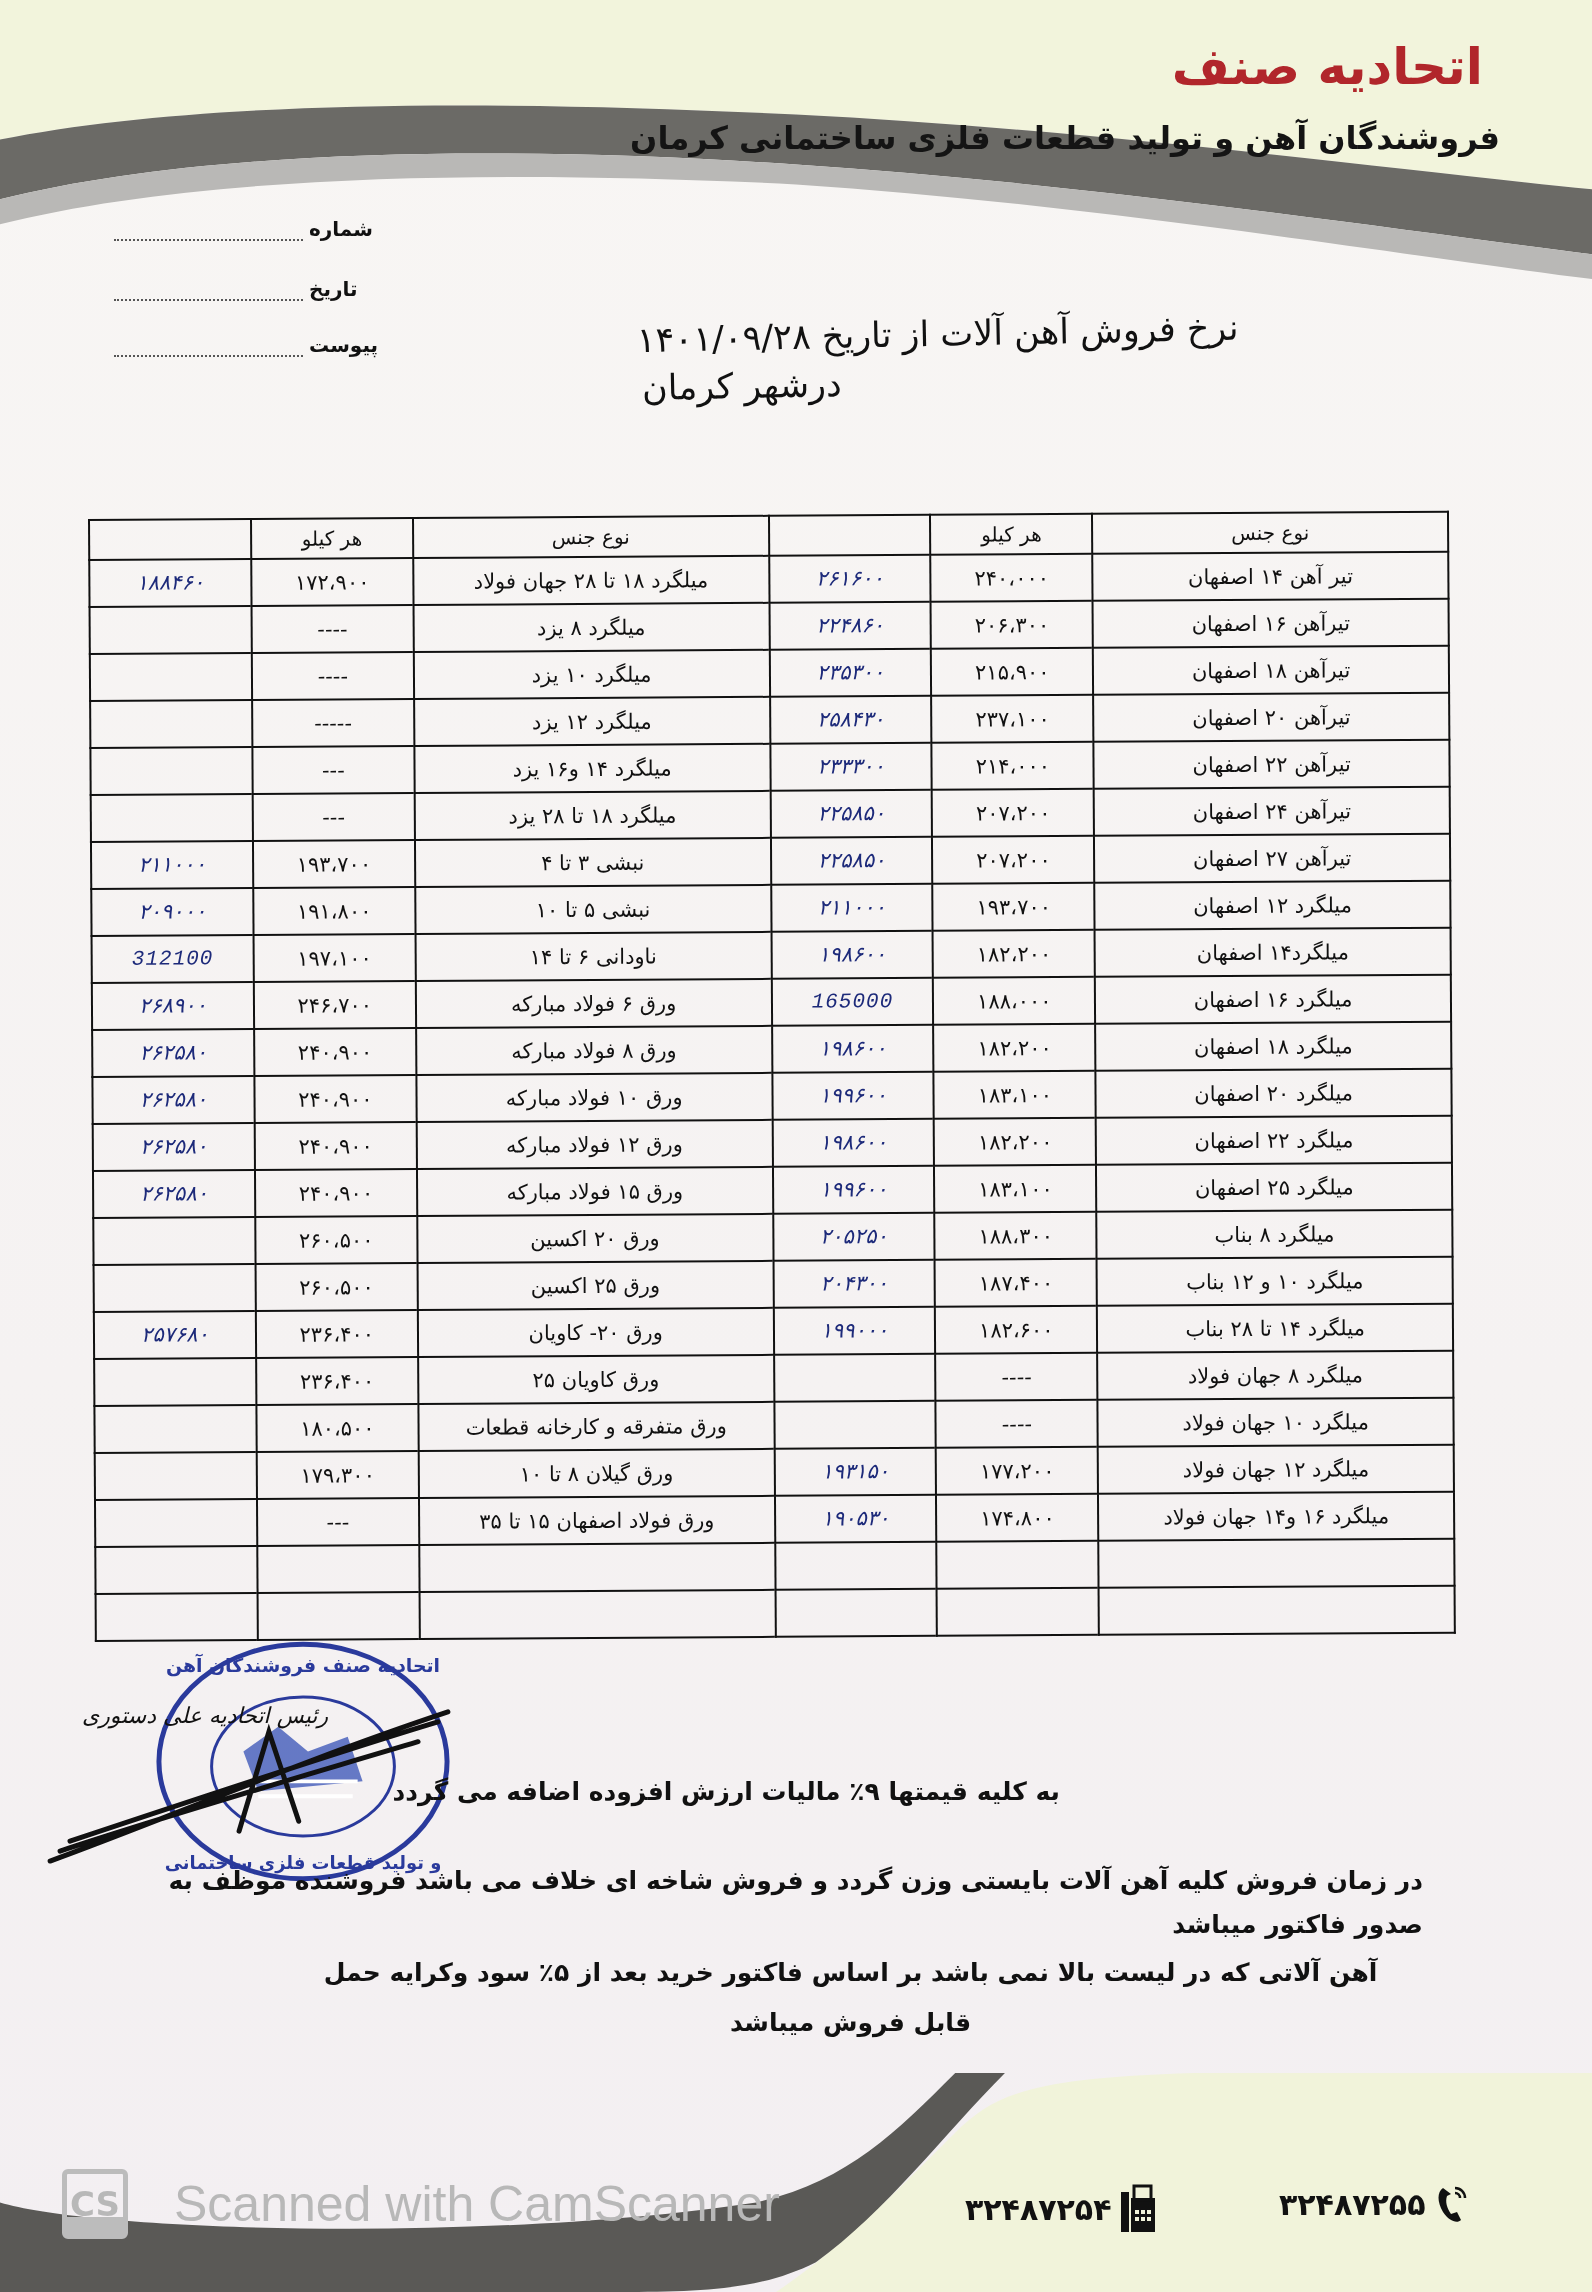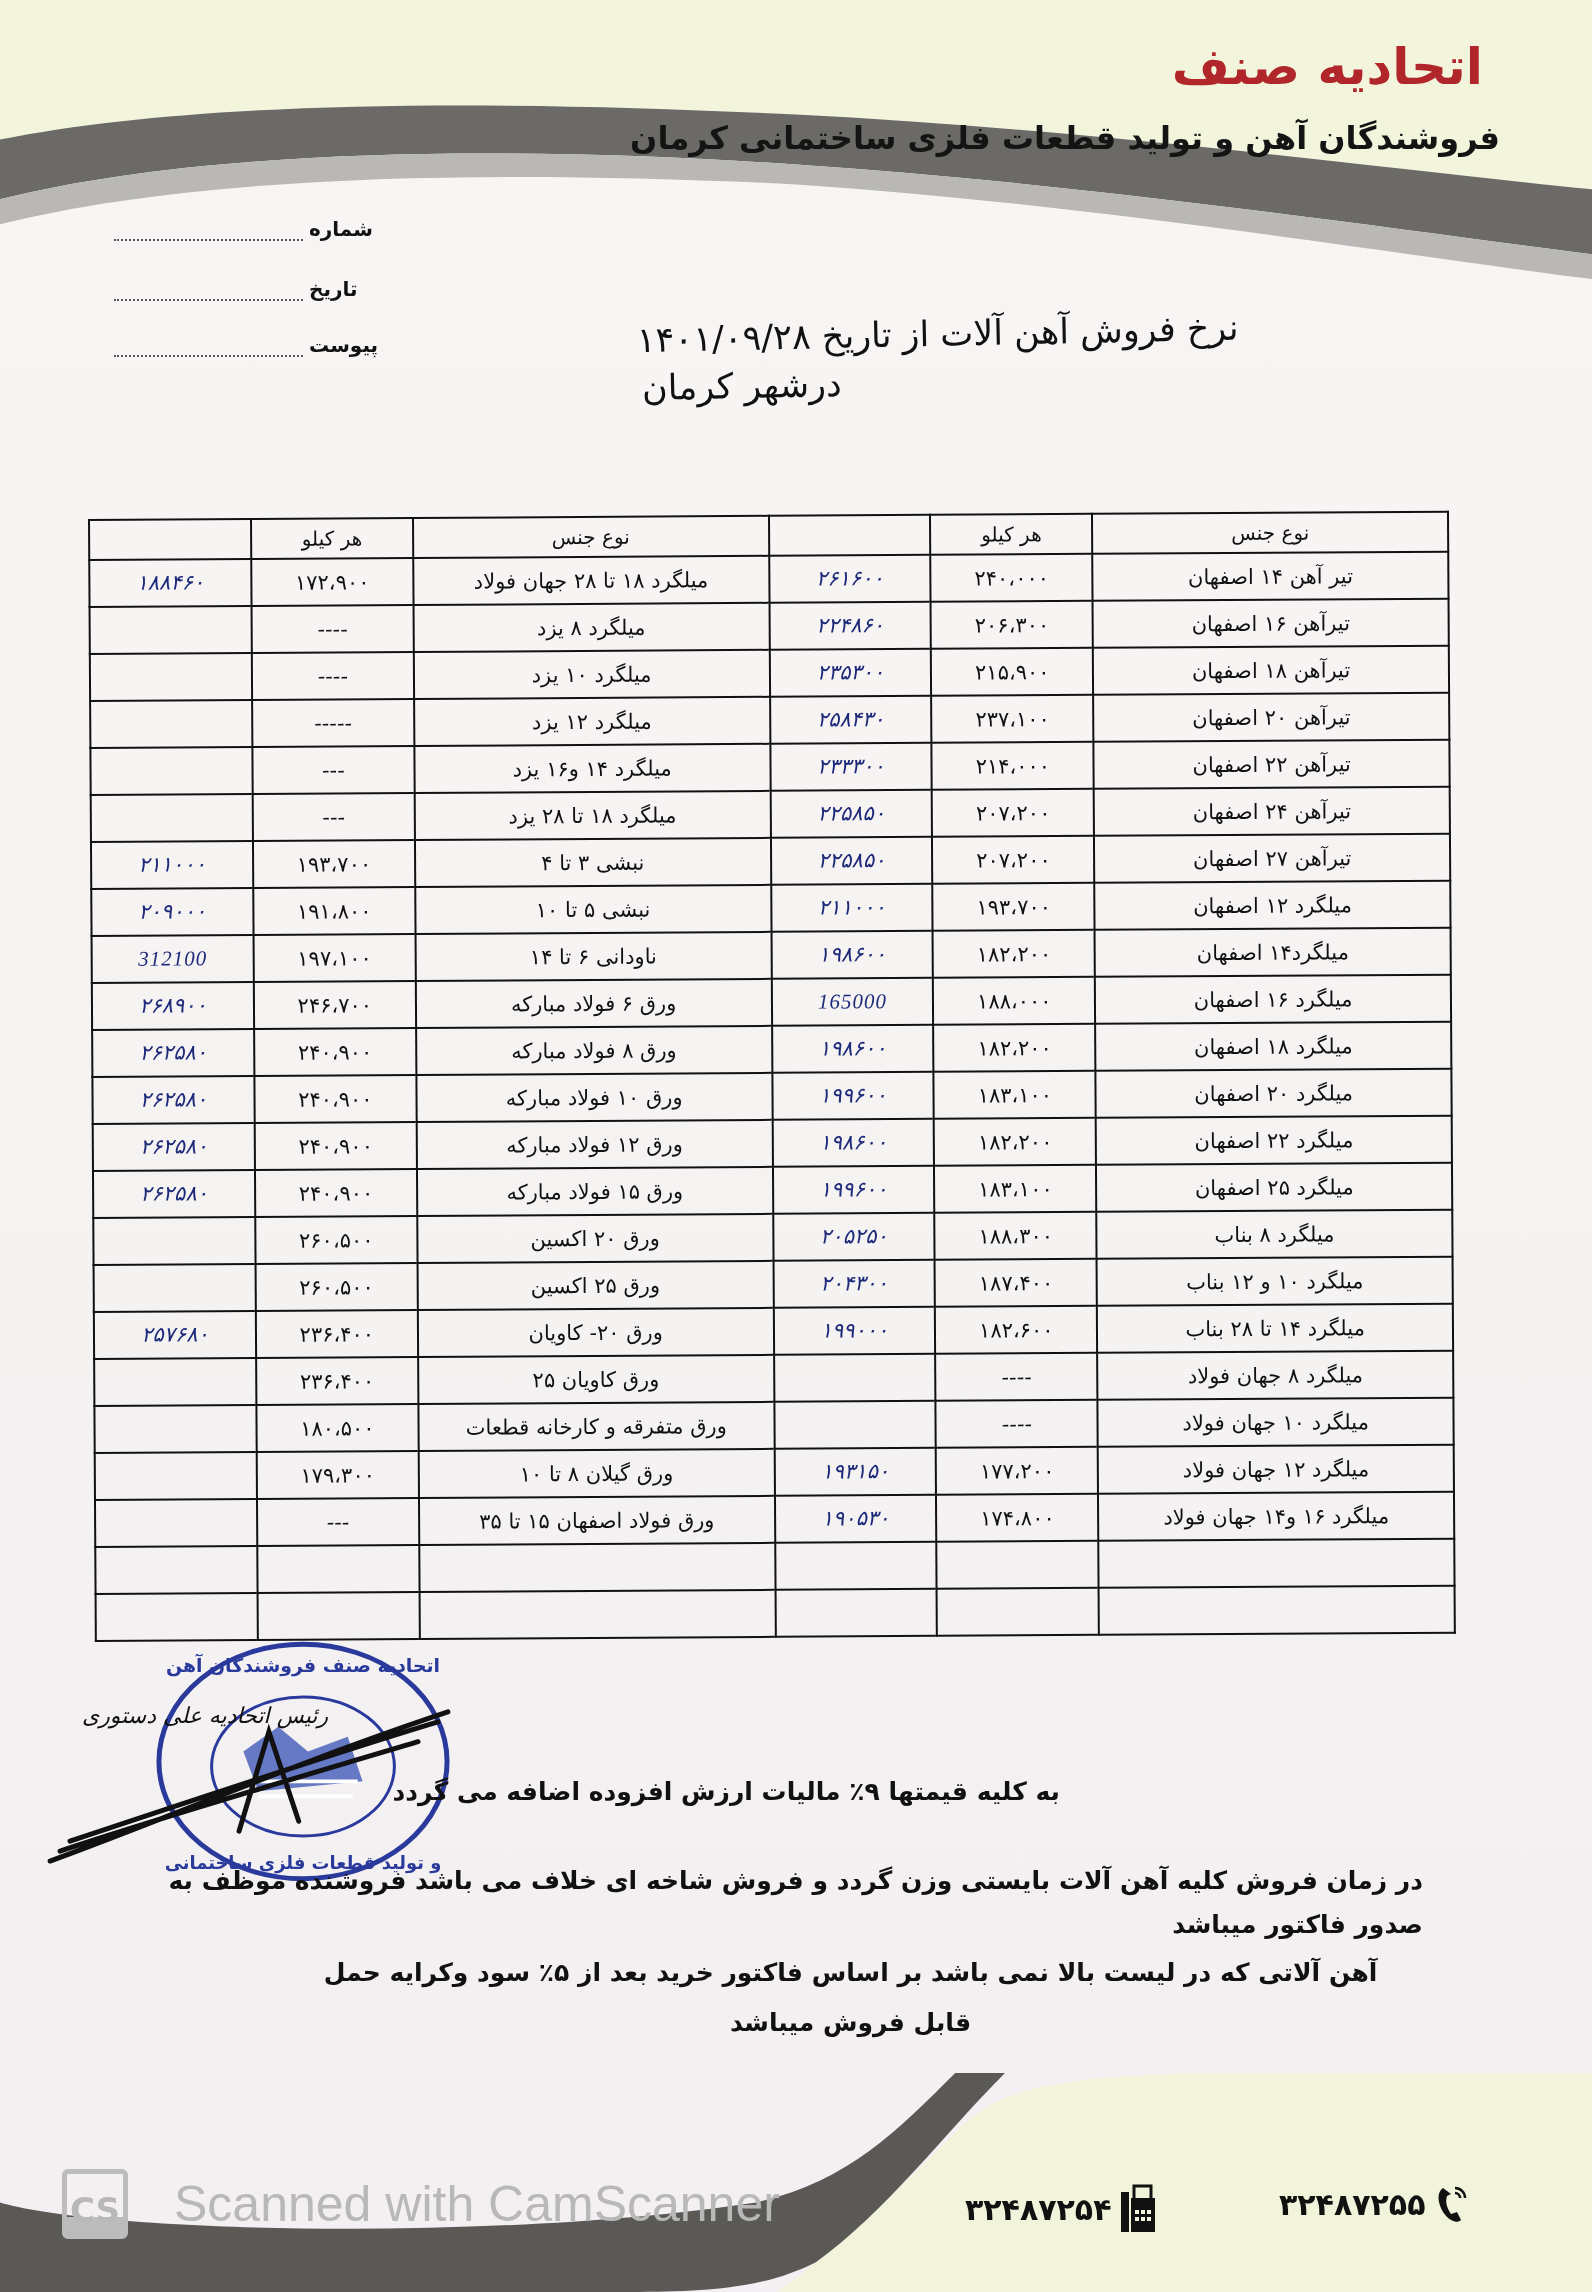--- a/index.html
+++ b/index.html
@@ -33,29 +33,29 @@
     direction: rtl; transform: rotate(-0.35deg); transform-origin: left top;
   }
   table.prices td, table.prices th {
     border: 2.5px solid #111; height: 45px; padding: 0 8px; font-size: 21px; font-weight: normal; text-align: center;
     white-space: nowrap;
   }
   table.prices th { height: 38px; font-size: 20px; }
   .c-name { width: 338px; text-align: center; }
   .c-kilo { width: 144px; }
   .c-hand { width: 144px; }
-  .hand { font-family: Liberation Serif, serif; font-size: 30px; color: #1d2a7a; font-style: italic; letter-spacing: 1px; }
+  .hand { font-family: Liberation Mono, monospace; font-size: 30px; color: #1d2a7a; font-style: italic; letter-spacing: 1px; }
   .name-r { font-size: 22px; }
   .note { position: absolute; direction: rtl; font-size: 25px; font-weight: bold; color: #111; }
   .stamp {
     position: absolute; left: 149px; top: 1632px; width: 308px; height: 259px;
   }
   .signer { position: absolute; left: 82px; top: 1703px; font-size: 22px; direction: rtl; font-style: italic; }
   .camscanner { position: absolute; left: 62px; top: 2169px; display: flex; align-items: center; gap: 18px; color: #b8b8b8; }
-  .cs-logo { width: 66px; height: 70px; border: 5px solid #bcbcbc; border-radius: 6px; display: flex; align-items: flex-start; justify-content: center; font-weight: bold; font-size: 34px; color: #b8b8b8; box-sizing: border-box; padding-top: 16px; background: linear-gradient(180deg, transparent 72%, #bcbcbc 72%); }
+  .cs-logo { width: 66px; height: 70px; border: 5px solid #bcbcbc; border-radius: 6px; display: flex; align-items: flex-start; justify-content: center; font-weight: bold; font-size: 34px; color: #b8b8b8; box-sizing: border-box; padding-top: 10px; background: linear-gradient(180deg, transparent 72%, #bcbcbc 72%); }
   .cs-text { font-size: 50px; font-family: "Liberation Sans", sans-serif; margin-left: 28px; }
   .contact { position: absolute; top: 2184px; display: flex; align-items: center; gap: 10px; font-size: 30px; font-weight: bold; color: #111; direction: rtl; }
 </style>
 </head>
 <body>
 
 <div class="page">
 
   <svg class="header-bg" viewBox="0 0 1600 300" preserveAspectRatio="none">
     <path d="M0,0 H1600 V190 C1400,170 1100,130 800,115 C500,100 200,100 0,140 Z" fill="#f2f4dc"></path>

